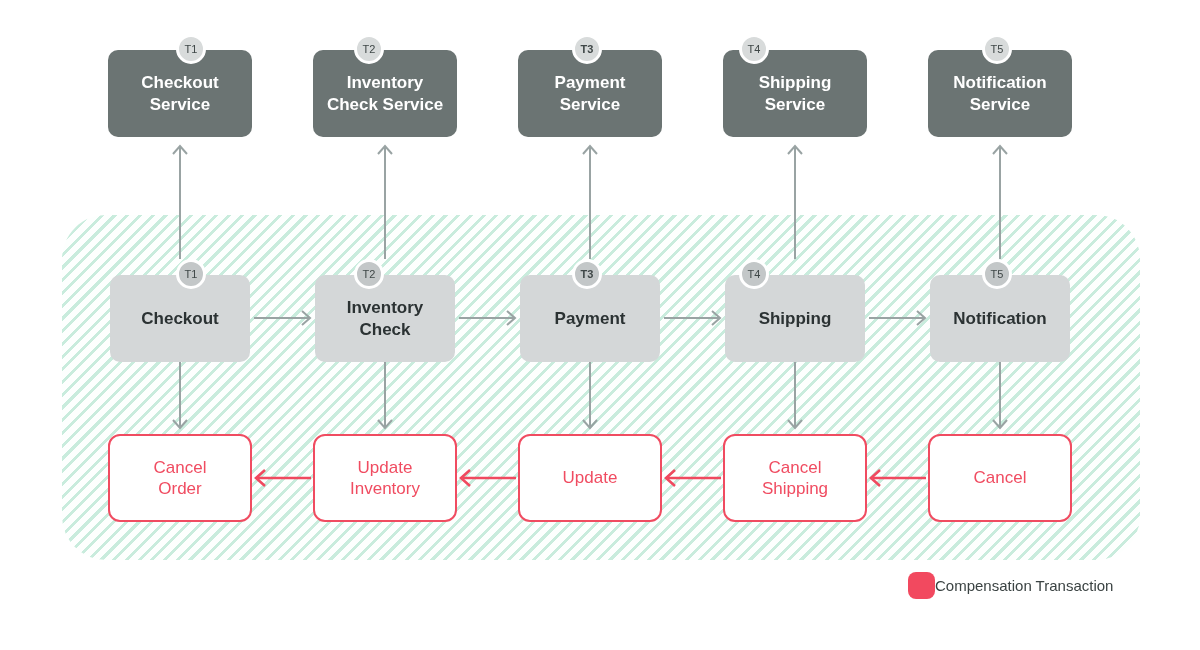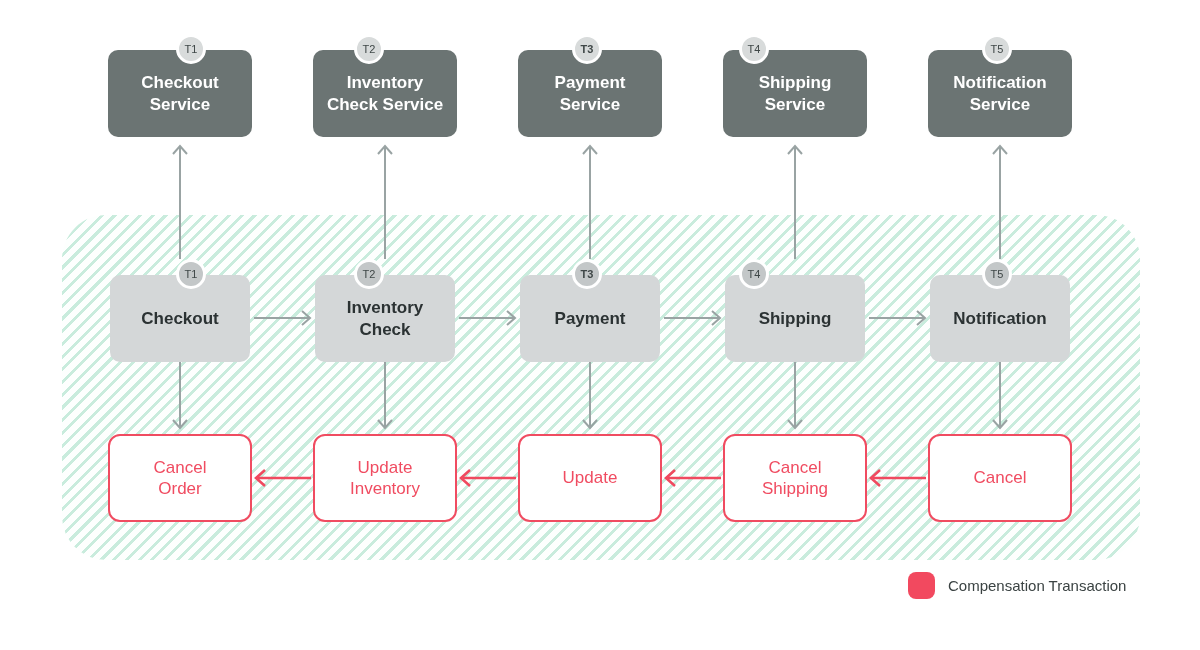--- a/index.html
+++ b/index.html
@@ -90,21 +90,20 @@
     font-size: 19px;
     letter-spacing: 0.5px;
     color: #17694e;
   }
   .legend {
     position: absolute;
     left: 908px; top: 572px;
     height: 27px;
     display: flex;
     align-items: center;
-    gap: 13px;
   }
   .legend-swatch {
     width: 27px; height: 27px;
     border-radius: 8px;
     background: #f2495f;
   }
   .legend-label {
     font-size: 15px;
     color: #3b4343;
   }

